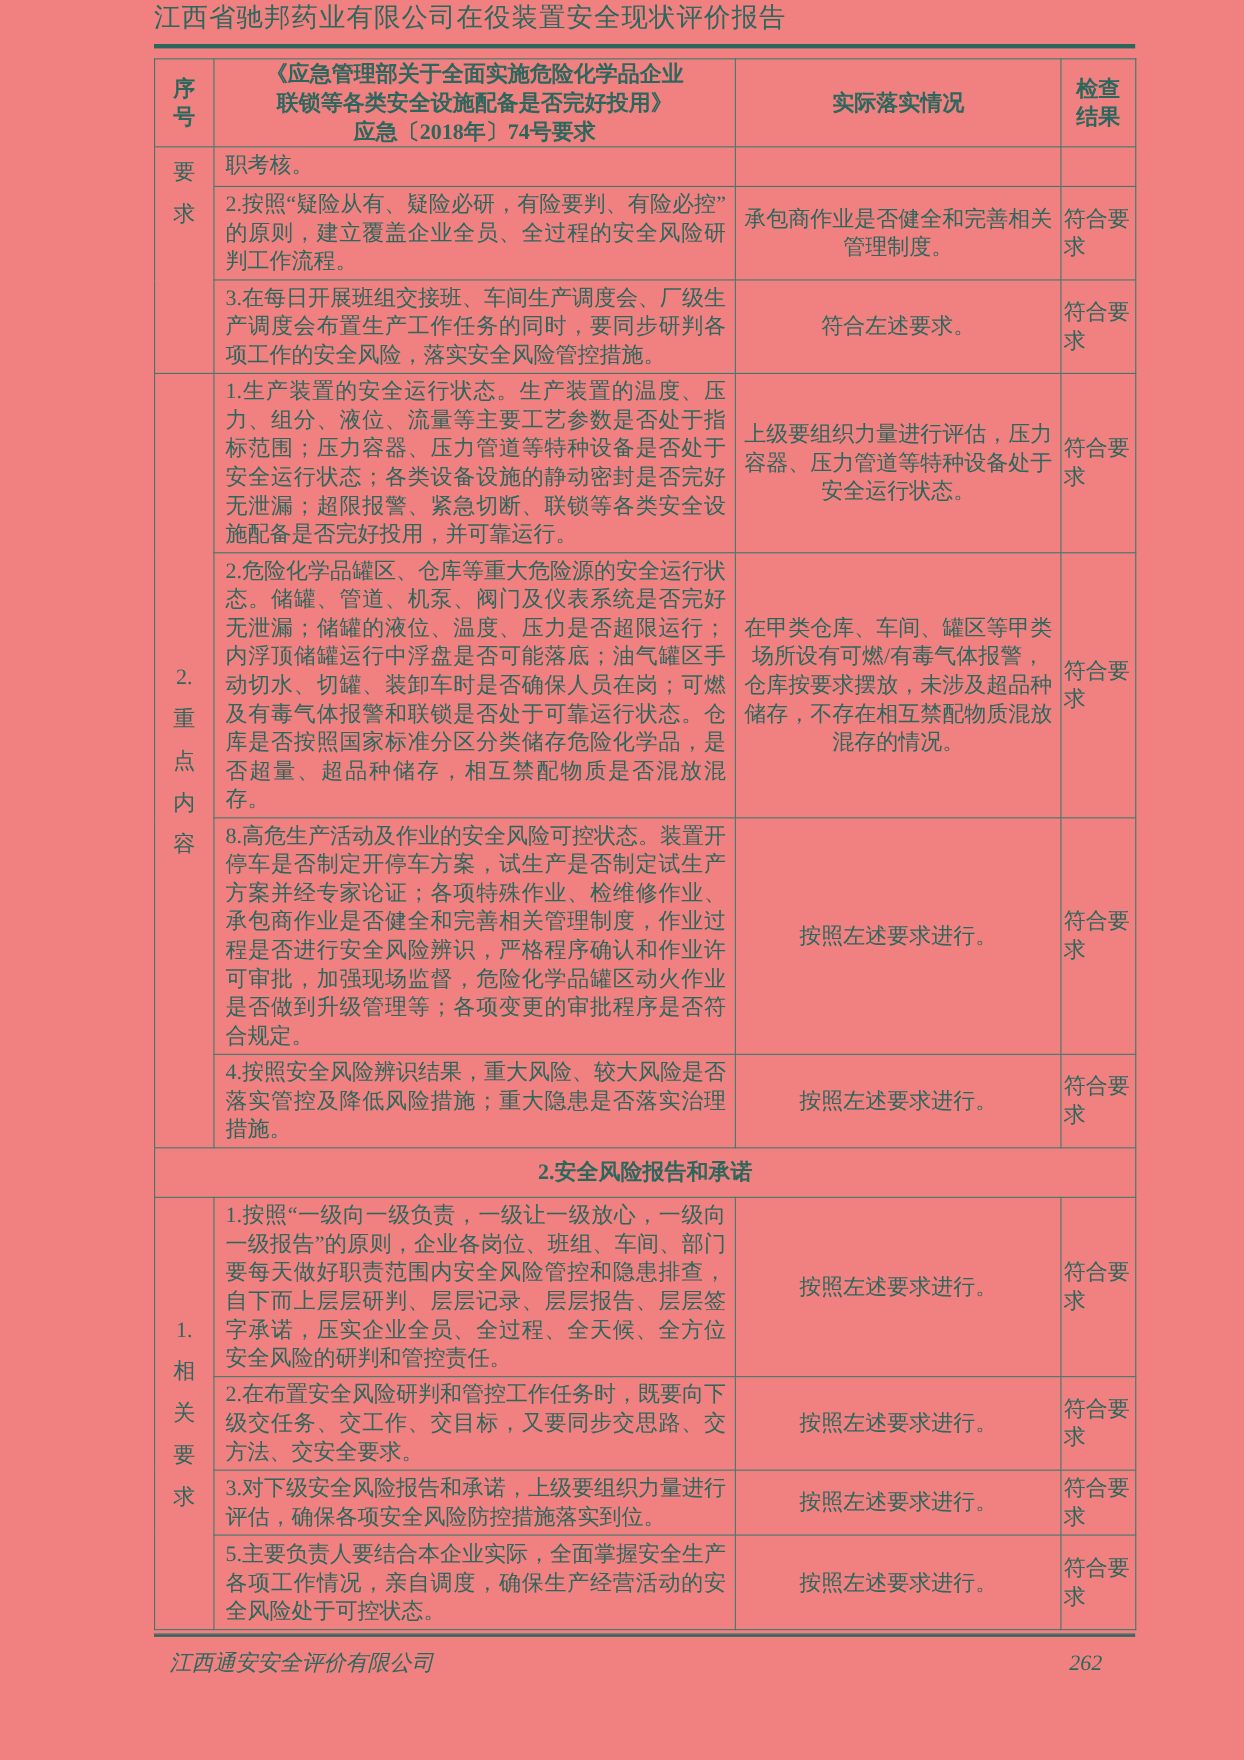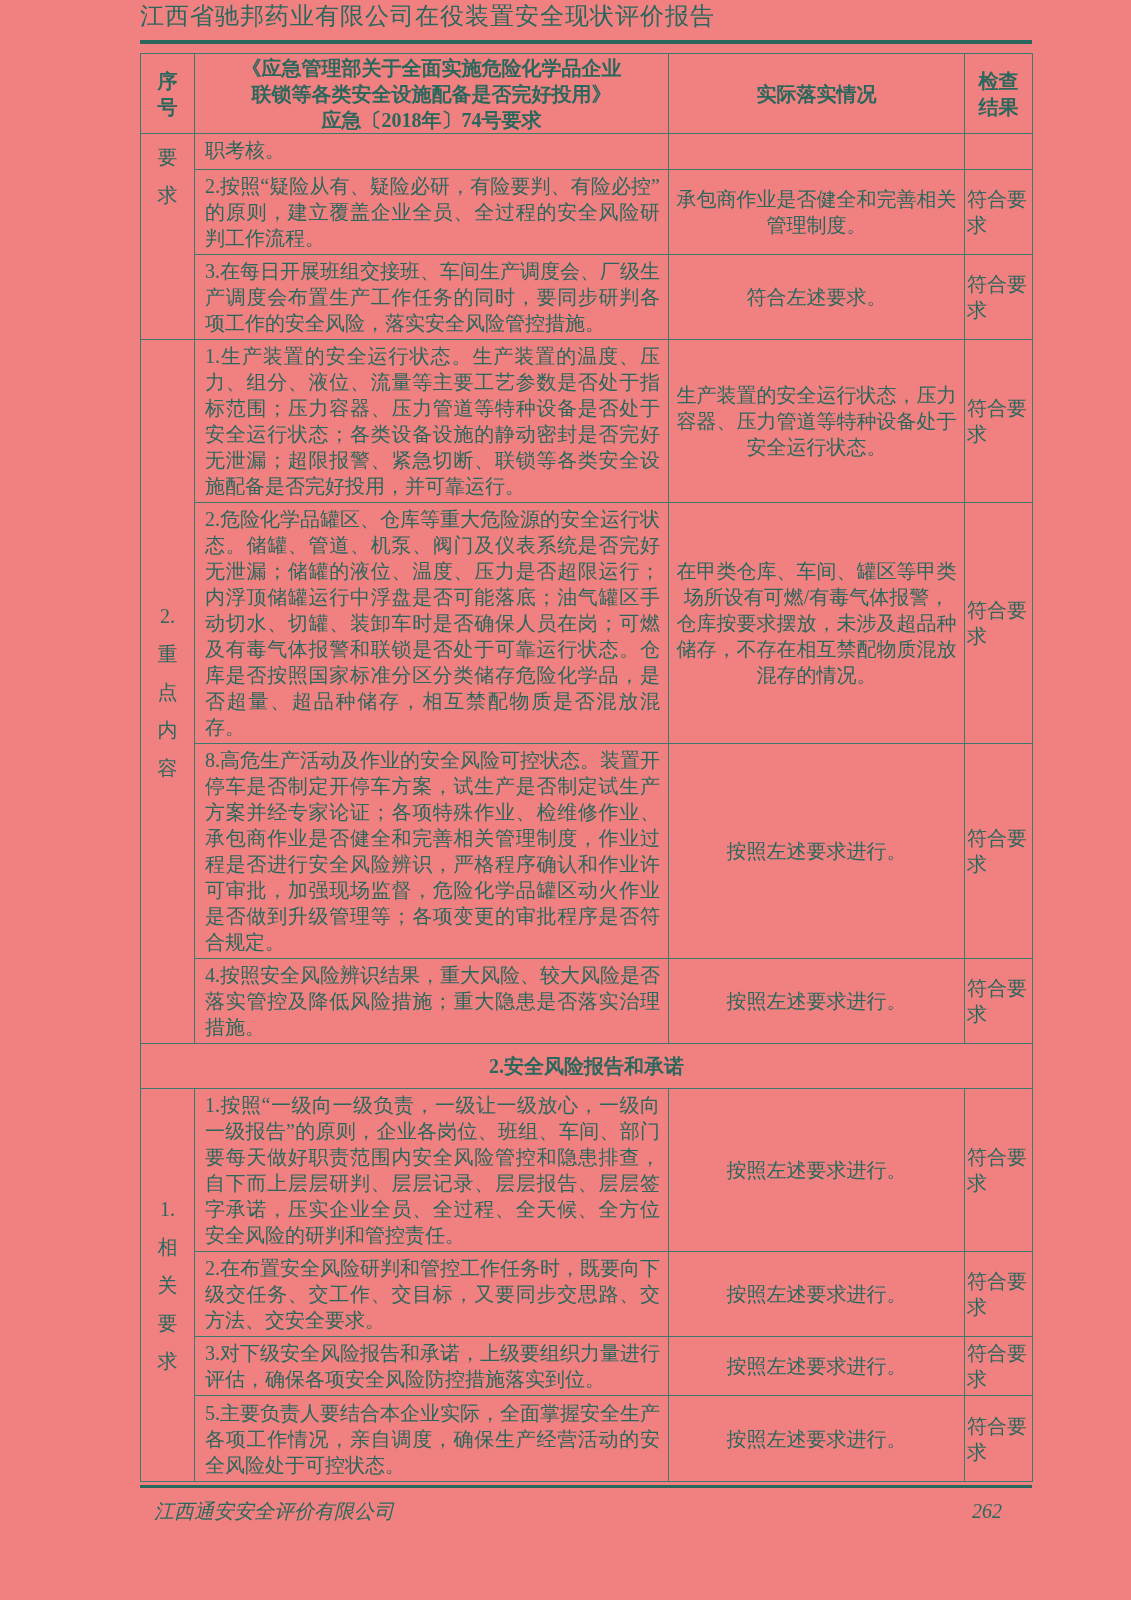--- a/index.html
+++ b/index.html
@@ -134,21 +134,21 @@
         <td class="res">符合要求</td>
       </tr>
 
       <tr style="height:156px">
         <td class="grp" rowspan="4">2.
 重
 点
 内
 容</td>
         <td class="req">1.生产装置的安全运行状态。生产装置的温度、压力、组分、液位、流量等主要工艺参数是否处于指标范围；压力容器、压力管道等特种设备是否处于安全运行状态；各类设备设施的静动密封是否完好无泄漏；超限报警、紧急切断、联锁等各类安全设施配备是否完好投用，并可靠运行。</td>
-        <td class="impl">生产装置的安全运行状态，压力容器、压力管道等特种设备处于安全运行状态。</td>
+        <td class="impl">上级要组织力量进行评估，压力容器、压力管道等特种设备处于安全运行状态。</td>
         <td class="res">符合要求</td>
       </tr>
       <tr style="height:205px">
         <td class="req">2.危险化学品罐区、仓库等重大危险源的安全运行状态。储罐、管道、机泵、阀门及仪表系统是否完好无泄漏；储罐的液位、温度、压力是否超限运行；内浮顶储罐运行中浮盘是否可能落底；油气罐区手动切水、切罐、装卸车时是否确保人员在岗；可燃及有毒气体报警和联锁是否处于可靠运行状态。仓库是否按照国家标准分区分类储存危险化学品，是否超量、超品种储存，相互禁配物质是否混放混存。</td>
         <td class="impl">在甲类仓库、车间、罐区等甲类场所设有可燃/有毒气体报警，仓库按要求摆放，未涉及超品种储存，不存在相互禁配物质混放混存的情况。</td>
         <td class="res">符合要求</td>
       </tr>
       <tr style="height:210px">
         <td class="req">8.高危生产活动及作业的安全风险可控状态。装置开停车是否制定开停车方案，试生产是否制定试生产方案并经专家论证；各项特殊作业、检维修作业、承包商作业是否健全和完善相关管理制度，作业过程是否进行安全风险辨识，严格程序确认和作业许可审批，加强现场监督，危险化学品罐区动火作业是否做到升级管理等；各项变更的审批程序是否符合规定。</td>
         <td class="impl">按照左述要求进行。</td>

